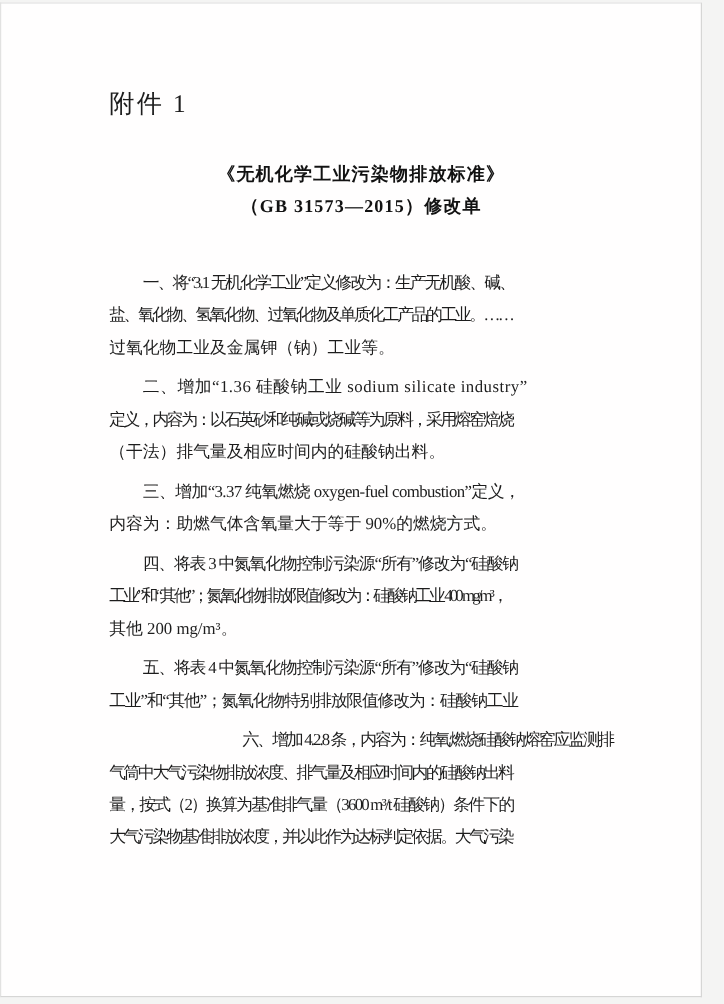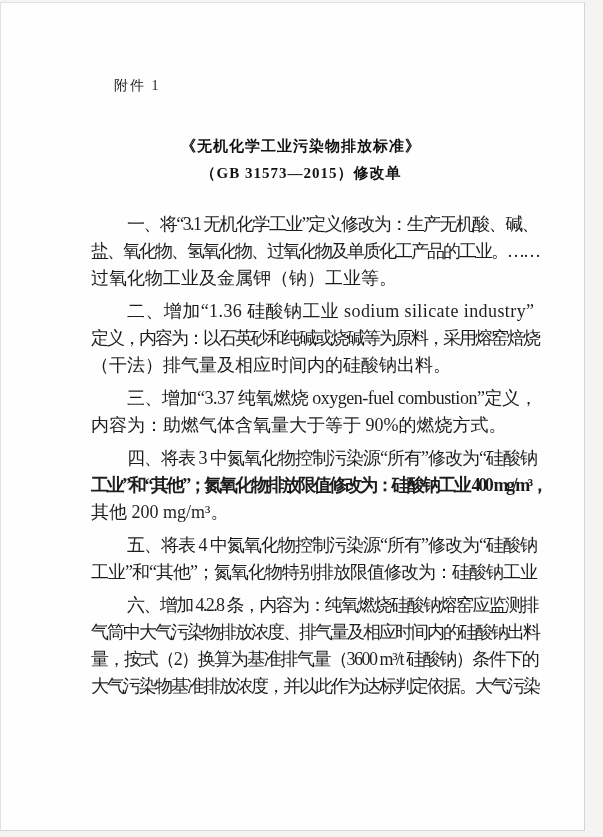--- a/index.html
+++ b/index.html
@@ -22,37 +22,36 @@
     border: 1px solid #e2e2e1;
     border-right-color: #d6d6d5;
     border-bottom-color: #d6d6d5;
   }
   .content {
     margin: 72px 0 0 90px;
     width: 420px;
     color: #1d1d1d;
   }
   .attachment {
-    font-size: 14px;
+    font-size: 21px;
     line-height: 22px;
     letter-spacing: 2px;
-    margin-left: 23px;
   }
   .title-block {
     margin-top: 36px;
     text-align: center;
     font-weight: bold;
     font-size: 15px;
     line-height: 35px;
     letter-spacing: 1px;
     color: #121212;
   }
   .body-block {
-    margin-top: 24px;
-    font-size: 18px;
+    margin-top: 36px;
+    font-size: 14px;
   }
   .para {
     margin: 0 0 6px 0;
   }
   .line {
     display: block;
     line-height: 27px;
     white-space: nowrap;
   }
   .first {
@@ -86,31 +85,31 @@
         <span class="line end">（干法）排气量及相应时间内的硅酸钠出料。</span>
       </div>
 
       <div class="para">
         <span class="line first justify" style="letter-spacing: -0.487805px;">三、增加“3.37 纯氧燃烧 oxygen-fuel combustion”定义，</span>
         <span class="line end">内容为：助燃气体含氧量大于等于 90%的燃烧方式。</span>
       </div>
 
       <div class="para">
         <span class="line first justify" style="letter-spacing: -1px;">四、将表 3 中氮氧化物控制污染源“所有”修改为“硅酸钠</span>
-        <span class="line justify" style="letter-spacing: -2.40541px; font-weight: bold;">工业”和“其他”；氮氧化物排放限值修改为：硅酸钠工业 400 mg/m³，</span>
+        <span class="line justify" style="letter-spacing: -2.40541px;">工业”和“其他”；氮氧化物排放限值修改为：硅酸钠工业 400 mg/m³，</span>
         <span class="line end">其他 200 mg/m³。</span>
       </div>
 
       <div class="para">
         <span class="line first justify" style="letter-spacing: -1px;">五、将表 4 中氮氧化物控制污染源“所有”修改为“硅酸钠</span>
         <span class="line justify" style="letter-spacing: -1px;">工业”和“其他”；氮氧化物特别排放限值修改为：硅酸钠工业</span>
       </div>
 
       <div class="para">
-        <span class="line first justify" style="letter-spacing: -1.6px;">六、增加 4.2.8 条，内容为：纯氧燃烧硅酸钠熔窑应监测排</span>
+        <span class="line first justify" style="letter-spacing: -1.6px; text-align: right;">六、增加 4.2.8 条，内容为：纯氧燃烧硅酸钠熔窑应监测排</span>
         <span class="line justify" style="letter-spacing: -2px;">气筒中大气污染物排放浓度、排气量及相应时间内的硅酸钠出料</span>
         <span class="line justify" style="letter-spacing: -1.47059px;">量，按式（2）换算为基准排气量（3600 m³/t 硅酸钠）条件下的</span>
         <span class="line justify" style="letter-spacing: -2px;">大气污染物基准排放浓度，并以此作为达标判定依据。大气污染</span>
       </div>
 
     </div>
   </div>
 </div>
 
 </body></html>

